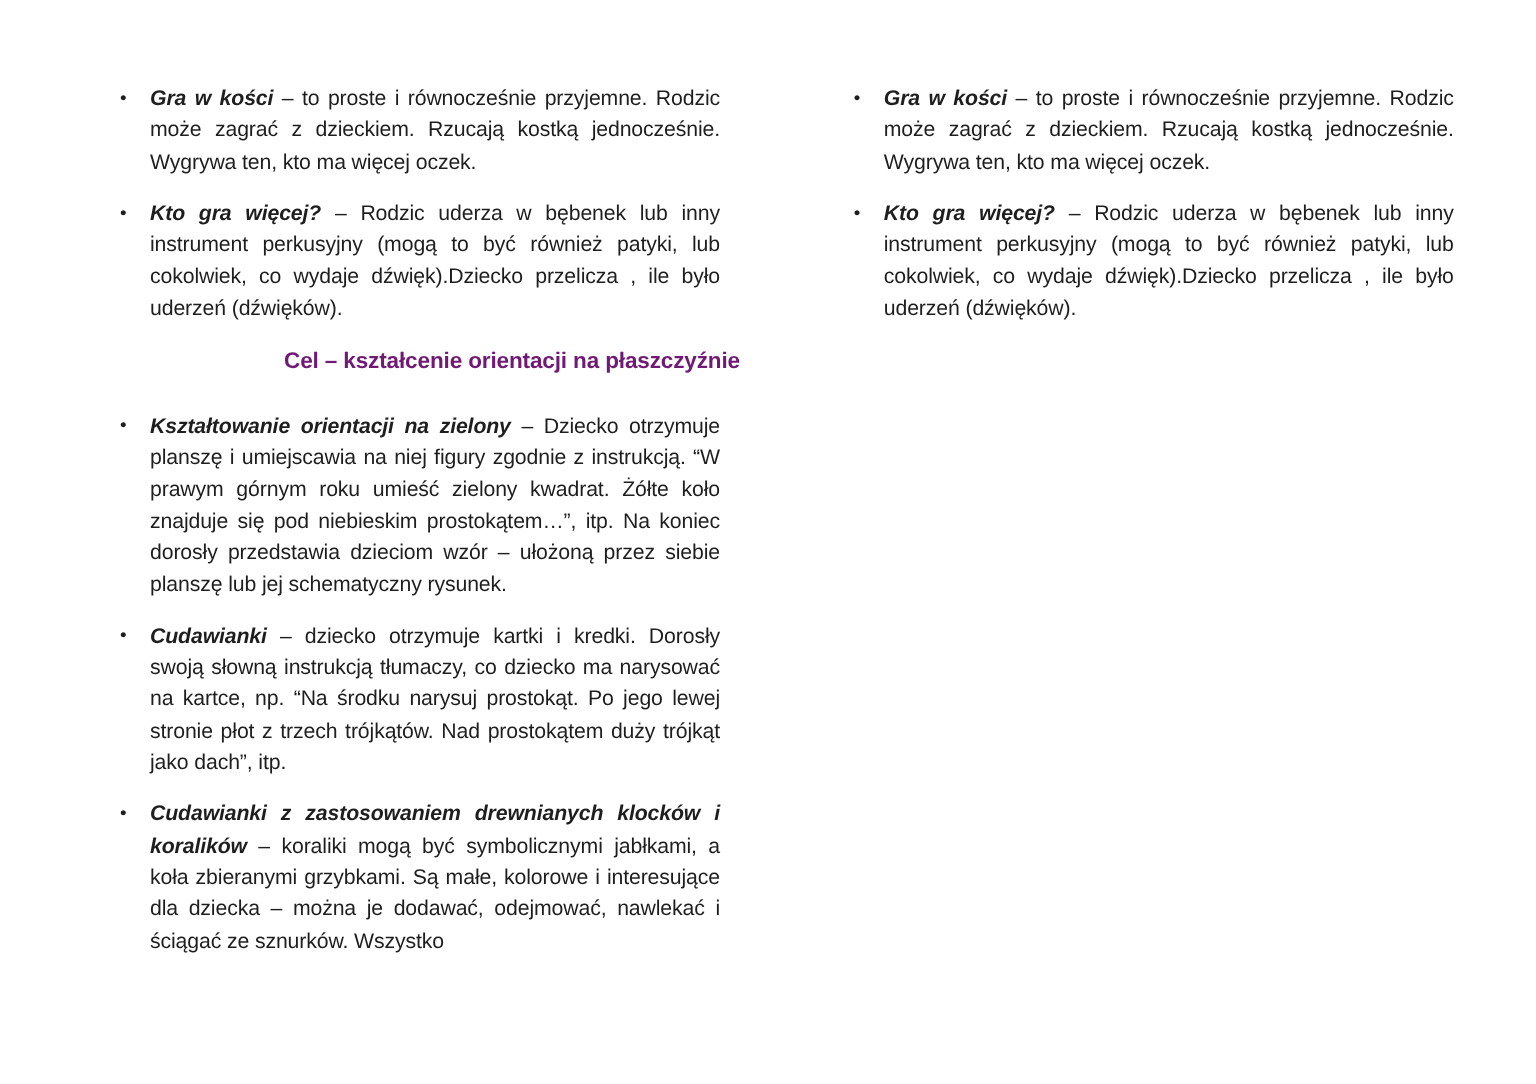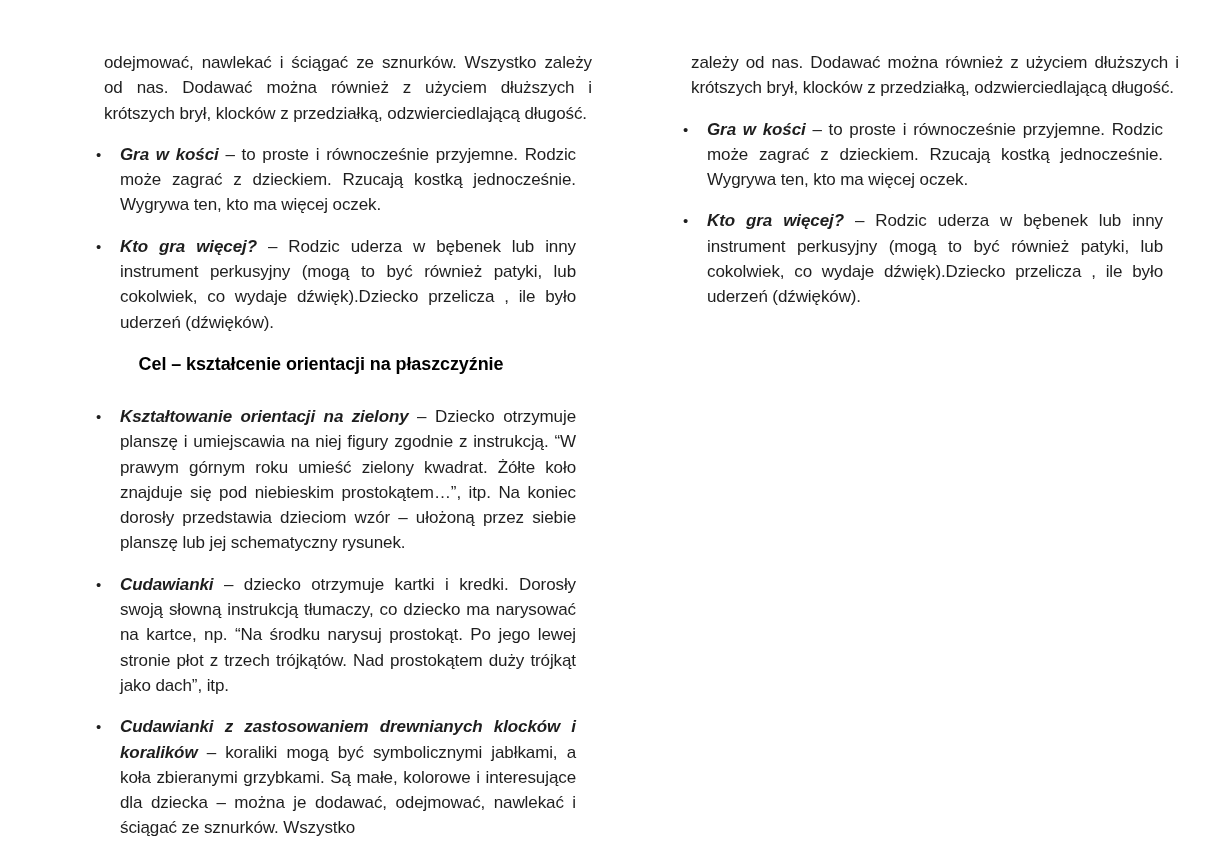--- a/index.html
+++ b/index.html
@@ -52,32 +52,31 @@
   .dot::before { content: "\2022"; }
   .lead {
     font-weight: bold;
     font-style: italic;
   }
   .heading {
     margin: 17px 0 27px 0;
     font-size: 18px;
     line-height: 25px;
     font-weight: bold;
-    color: #000000;
-    text-align: center;
+    color: #701a75;
+    text-align: right;
   }
 </style>
 </head>
 <body>
 
 <div class="page">
 
   <div class="col col-left">
 
-    <p class="para">odejmować, nawlekać i ściągać ze sznurków. Wszystko zależy od nas. Dodawać można również z użyciem dłuższych i krótszych brył, klocków z przedziałką, odzwierciedlającą długość.</p>
 
     <div class="bullets">
 
       <div class="item">
         <span class="dot"></span>
         <span class="lead">Gra w kości</span><span> – to proste i równocześnie przyjemne. Rodzic może zagrać z dzieckiem. Rzucają kostką jednocześnie. Wygrywa ten, kto ma więcej oczek.</span>
       </div>
 
       <div class="item">
         <span class="dot"></span>
@@ -103,21 +102,20 @@
       <div class="item">
         <span class="dot"></span>
         <span class="lead">Cudawianki z zastosowaniem drewnianych klocków i koralików</span><span> – koraliki mogą być symbolicznymi jabłkami, a koła zbieranymi grzybkami. Są małe, kolorowe i interesujące dla dziecka – można je dodawać, odejmować, nawlekać i ściągać ze sznurków. Wszystko</span>
       </div>
 
     </div>
   </div>
 
   <div class="col col-right">
 
-    <p class="para">zależy od nas. Dodawać można również z użyciem dłuższych i krótszych brył, klocków z przedziałką, odzwierciedlającą długość.</p>
 
     <div class="bullets">
 
       <div class="item">
         <span class="dot"></span>
         <span class="lead">Gra w kości</span><span> – to proste i równocześnie przyjemne. Rodzic może zagrać z dzieckiem. Rzucają kostką jednocześnie. Wygrywa ten, kto ma więcej oczek.</span>
       </div>
 
       <div class="item">
         <span class="dot"></span>

